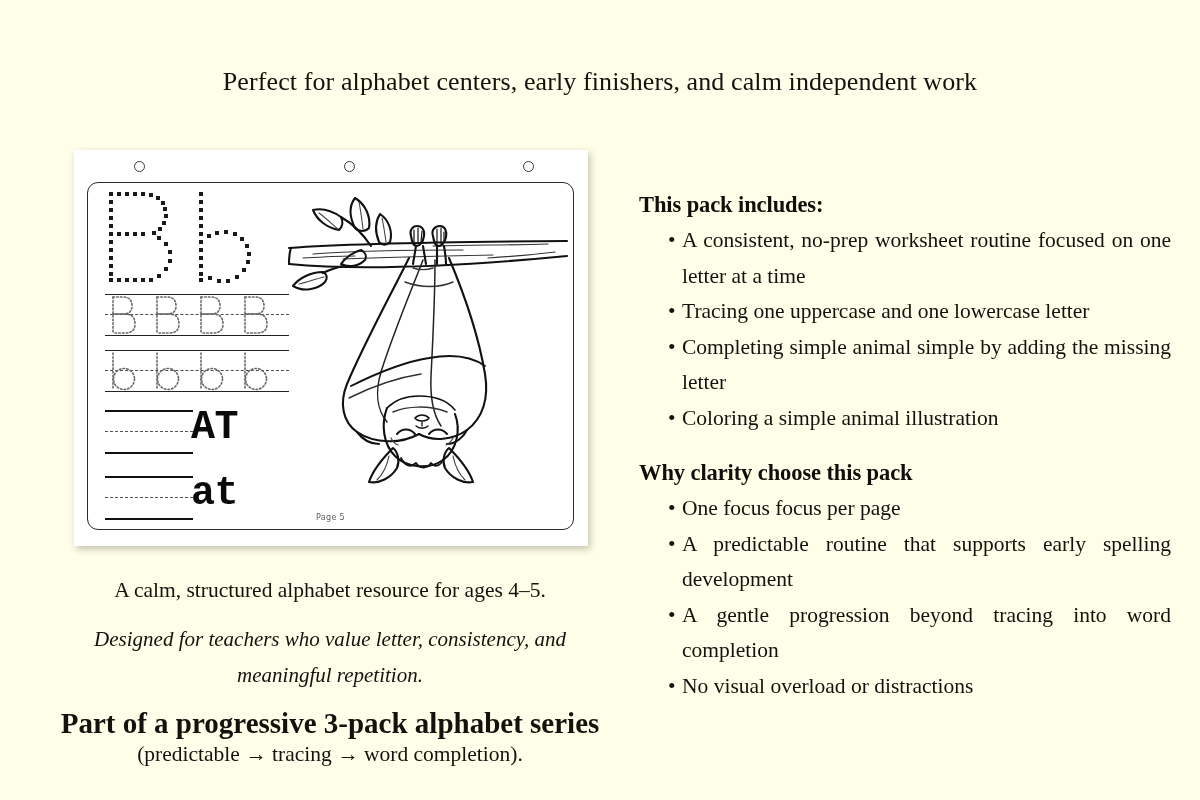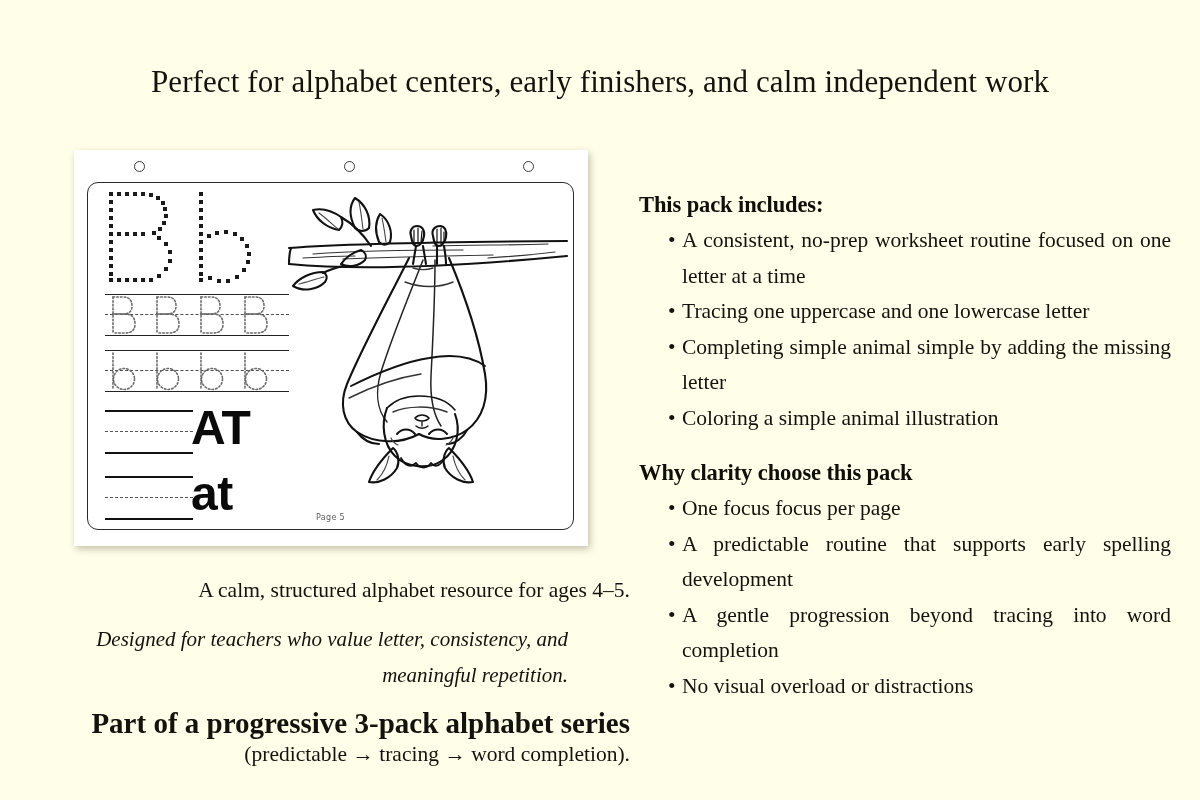--- a/index.html
+++ b/index.html
@@ -16,21 +16,21 @@
     position: relative;
   }
 
   
   .headline {
     position: absolute;
     left: 0;
     top: 62px;
     width: 1200px;
     text-align: center;
-    font-size: 31px;
+    font-size: 26px;
     line-height: 40px;
     letter-spacing: 0.1px;
     color: #14120d;
   }
 
   
   .left-col {
     position: absolute;
     left: 30px;
     top: 140px;
@@ -150,23 +150,23 @@
     width: 88px;
   }
   .bl-top { top: 2px;  border-top: 2px solid #111; }
   .bl-mid { top: 23px; border-top: 1.4px dashed #555; }
   .bl-bot { top: 44px; border-top: 2px solid #111; }
 
   .word-text {
     position: absolute;
     left: 86px;
     top: -6px;
-    font-family: Liberation Sans, sans-serif;
+    font-family: Liberation Mono, monospace;
     font-weight: 700;
-    font-size: 48px;
+    font-size: 40px;
     line-height: 52px;
     color: #0a0a0a;
     letter-spacing: -0.5px;
   }
 
   .page-footer {
     position: absolute;
     left: 0;
     right: 0;
     bottom: 8px;
@@ -184,21 +184,21 @@
     width: 290px;
     height: 300px;
   }
 
   
   .left-copy {
     position: absolute;
     left: 30px;
     top: 575px;
     width: 600px;
-    text-align: right;
+    text-align: center;
     color: #14120d;
   }
   .lead-line {
     font-size: 21.5px;
     line-height: 30px;
   }
   .italic-note {
     margin-top: 16px;
     font-style: italic;
     font-size: 21px;

